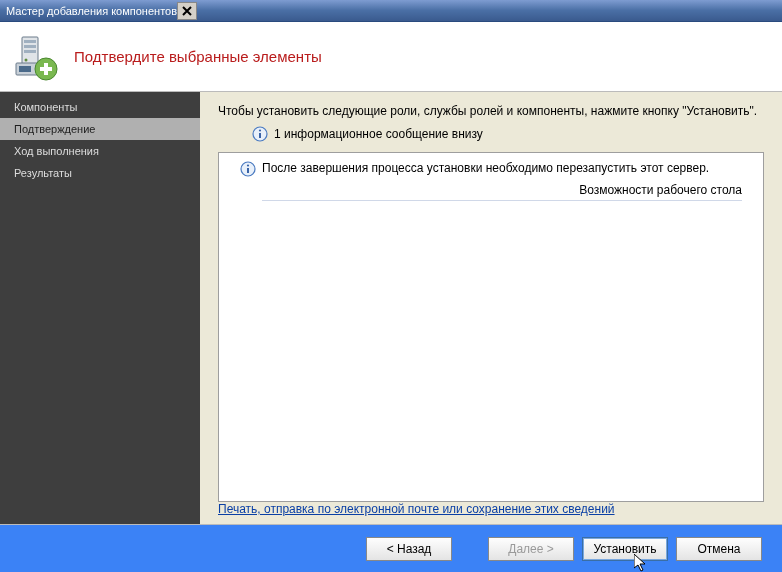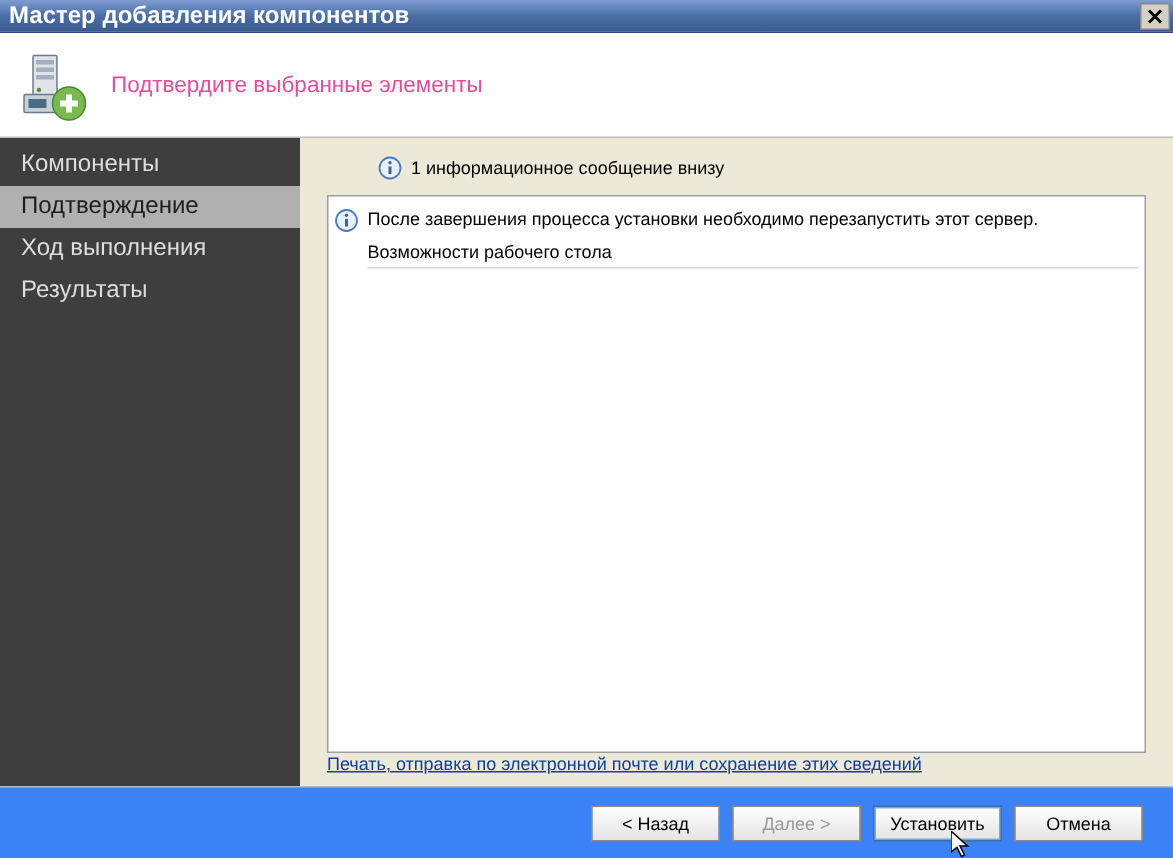--- a/index.html
+++ b/index.html
@@ -10,24 +10,23 @@
       width: 782px;
       height: 572px;
       overflow: hidden;
     }
     .titlebar {
       height: 22px;
       background: linear-gradient(to bottom, #7e9cd1 0%, #4a6fa5 50%, #3a5a8e 100%);
       color: #fff;
       display: flex;
       align-items: center;
-      justify-content: space-between;
       padding: 0 2px 0 6px;
-      font-size: 16px;
-      font-weight: bold;
+      font-size: 11px;
+      font-weight: normal;
       border-bottom: 1px solid #2a4a7e;
     }
     .titlebar .close-btn {
       width: 20px;
       height: 18px;
       background: #d4d0c8;
       border: 1px solid #888;
       display: flex;
       align-items: center;
       justify-content: center;
@@ -45,36 +44,36 @@
       align-items: center;
       padding-left: 12px;
       gap: 14px;
     }
     .header-icon {
       width: 48px;
       height: 48px;
     }
     .header-title {
       font-size: 15px;
-      color: #ec4899;
+      color: #b91c1c;
     }
     .body {
       display: flex;
       height: calc(572px - 22px - 70px - 48px);
     }
     .sidebar {
       width: 200px;
       background: #3e3e3e;
       padding-top: 4px;
     }
     .sidebar-item {
       padding: 5px 14px;
       color: #ddd;
       cursor: pointer;
-      font-size: 16px;
+      font-size: 11px;
     }
     .sidebar-item.selected {
       background: #b0b0b0;
       color: #1e1e1e;
     }
     .main {
       flex: 1;
       background: #ece9d8;
       padding: 12px 18px 8px 18px;
       display: flex;
@@ -95,22 +94,23 @@
     }
     .info-icon-sm {
       width: 16px;
       height: 16px;
       flex-shrink: 0;
     }
     .content-box {
       flex: 1;
       background: #fff;
       border: 1px solid #9e9e9e;
-      padding: 8px 4px;
+      padding: 8px 21px;
       overflow: auto;
+      text-align: right;
     }
     .content-info-row {
       display: flex;
       align-items: flex-start;
       gap: 6px;
       font-size: 12px;
       margin-bottom: 6px;
     }
     .content-item {
       margin-left: 22px;
@@ -142,20 +142,21 @@
       height: 24px;
       font-size: 12px;
       background: linear-gradient(to bottom, #fefefe, #e4e4e4);
       border: 1px solid #888;
       cursor: pointer;
       padding: 0 10px;
     }
     .btn:disabled {
       color: #9a9a9a;
       cursor: default;
+      margin-left: 28px;
     }
     .btn.default {
       border: 1px solid #3a6ea5;
       box-shadow: 0 0 0 1px #7aa8de inset;
     }
     .cursor-img {
       position: absolute;
       left: 634px;
       top: 554px;
       pointer-events: none;
@@ -192,20 +193,21 @@
 
 <div class="body">
   <div class="sidebar">
     <div class="sidebar-item">Компоненты</div>
     <div class="sidebar-item selected">Подтверждение</div>
     <div class="sidebar-item">Ход выполнения</div>
     <div class="sidebar-item">Результаты</div>
   </div>
 
   <div class="main">
+    <div class="instruction">Чтобы установить следующие роли, службы ролей и компоненты, нажмите кнопку "Установить".</div>
     <div class="info-line">
       <svg class="info-icon-sm" viewBox="0 0 16 16">
         <circle cx="8" cy="8" r="7" fill="#e8f0fa" stroke="#4a7ac0" stroke-width="1.2"></circle>
         <rect x="7" y="7" width="2" height="5" fill="#3a64a8"></rect>
         <circle cx="8" cy="4.5" r="1.1" fill="#3a64a8"></circle>
       </svg>
       <span>1 информационное сообщение внизу</span>
     </div>
 
     <div class="content-box">

